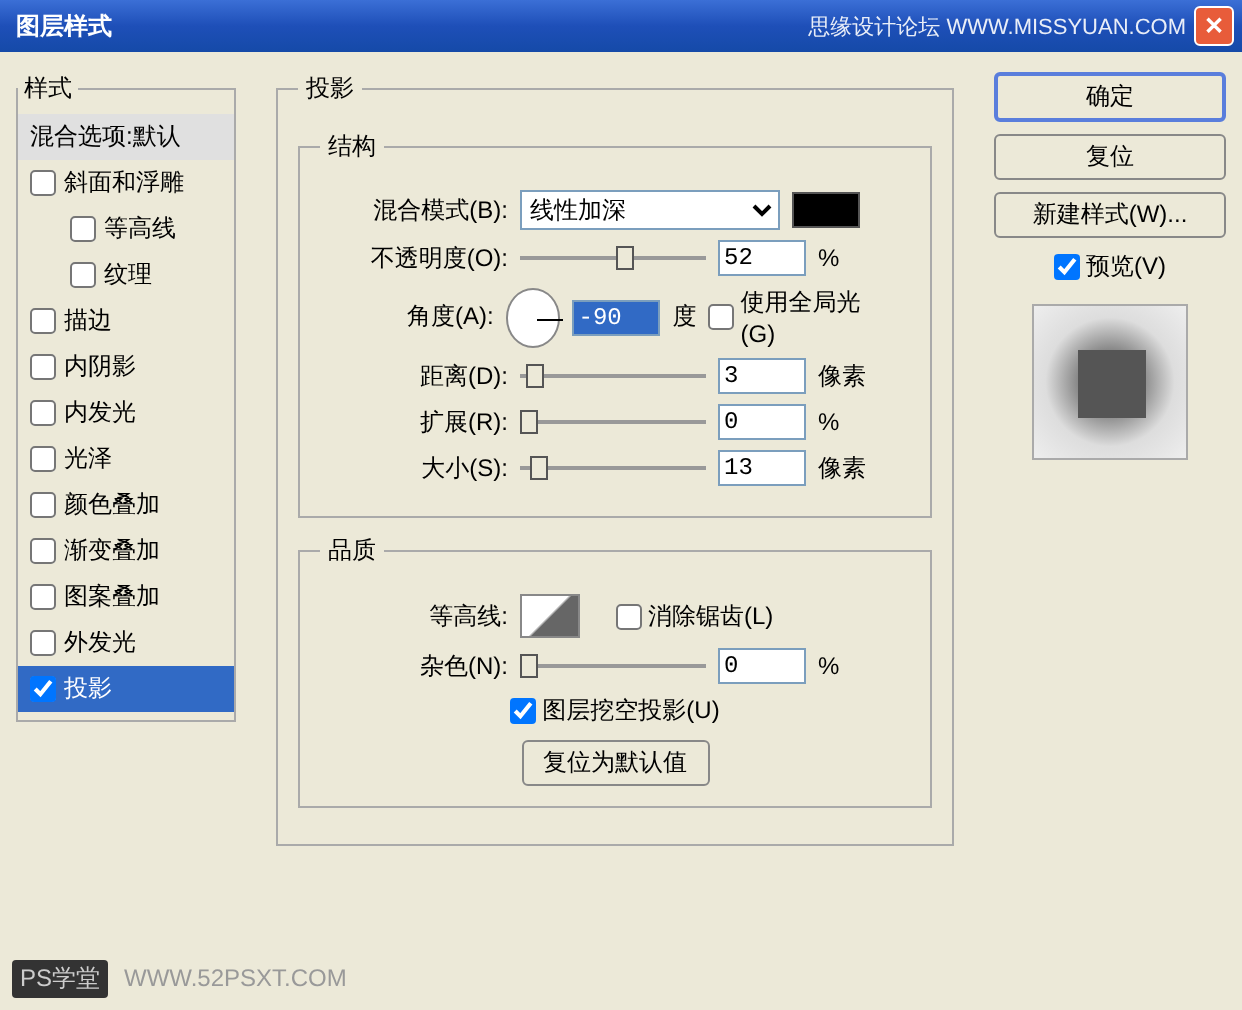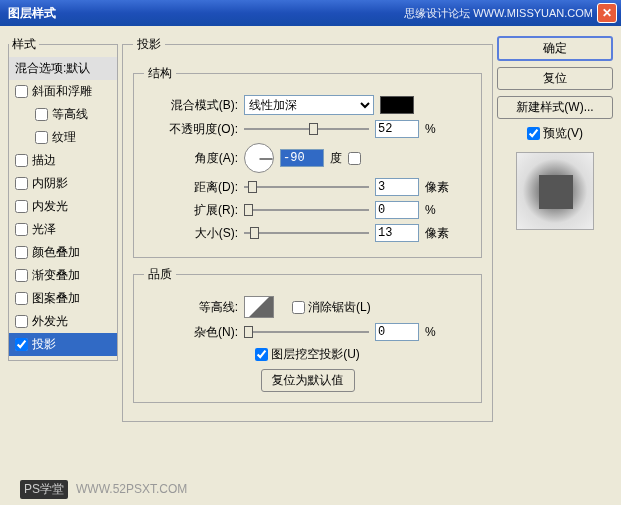--- a/index.html
+++ b/index.html
@@ -1,21 +1,21 @@
 <!DOCTYPE html>
 <html><head>
 <meta charset="utf-8">
 <style>
 * { box-sizing: border-box; margin: 0; padding: 0; font-family: "Microsoft YaHei", SimSun, sans-serif; font-size: 12px; }
 body { background: #ece9d8; width: 621px; height: 505px; overflow: hidden; }
 .titlebar { background: linear-gradient(to bottom, #3b6fd6 0%, #1e4fb8 50%, #154aa8 100%); height: 26px; display: flex; align-items: center; padding: 12px 4px; color: #fff; }
 .titlebar-title { font-weight: bold; flex: 1; padding-left: 4px; }
 .titlebar-brand { font-size: 11px; opacity: .9; margin-right: 4px; }
 .close-btn { width: 20px; height: 20px; background: #e85c3a; border: 1px solid #fff; border-radius: 3px; color: #fff; display: flex; align-items: center; justify-content: center; font-weight: bold; cursor: pointer; }
-.body { display: flex; padding: 10px 8px 6px 8px; gap: 4px; height: calc(100% - 52px); background: #ece9d8; }
+.body { display: flex; padding: 10px 8px 6px 8px; gap: 20px; height: calc(100% - 52px); background: #ece9d8; }
 .sidebar { width: 110px; }
 .sidebar fieldset { border: 1px solid #aaa; padding: 4px 0 4px 0; }
 .sidebar legend { font-size: 12px; padding: 0 3px; }
 .styles-list { list-style: none; }
 .styles-list li { padding: 3px 4px 3px 6px; display: flex; align-items: center; gap: 4px; cursor: pointer; }
 .styles-list li.blend { background: #e0e0e0; }
 .styles-list li.sub { padding-left: 26px; }
 .styles-list li.selected { background: #316ac5; color: #fff; }
 .styles-list input[type=checkbox] { width: 13px; height: 13px; }
 .center { flex: 1; }
@@ -36,21 +36,21 @@
 .angle-dial::after { content: ""; position: absolute; width: 1px; height: 13px; background: #000; left: 14px; top: 2px; transform-origin: bottom; transform: rotate(90deg); }
 .contour-swatch { width: 30px; height: 22px; border: 1px solid #888; background: linear-gradient(135deg, #fff 0%, #fff 48%, #666 52%, #666 100%); }
 .btn-row { display: flex; justify-content: center; gap: 10px; margin-top: 6px; }
 .btn { border: 1px solid #888; background: #ece9d8; padding: 2px 10px; border-radius: 3px; cursor: pointer; min-width: 90px; text-align: center; }
 .right { width: 116px; display: flex; flex-direction: column; gap: 4px; }
 .right .btn { width: 100%; margin-bottom: 2px; }
 .preview-box { width: 78px; height: 78px; background: radial-gradient(circle at center, #888 0%, #888 30%, #ddd 60%, #eee 100%); border: 1px solid #aaa; margin: 6px auto 0; position: relative; }
 .preview-box::after { content:""; position:absolute; left:22px; top:22px; width:34px; height:34px; background:#555; }
 .chk-label { display: flex; align-items: center; gap: 3px; }
 .ok-btn { border: 2px solid #5a7edc; }
-.footer { height: 20px; padding-left: 20px; display:flex; align-items:center; gap:8px; font-size:10px; color:#999; }
+.footer { height: 20px; padding-left: 6px; display:flex; align-items:center; gap:8px; font-size:10px; color:#999; }
 .footer .tag { background:#333; color:#ccc; padding:1px 4px; border-radius:2px; }
 </style>
 </head>
 <body>
 
 <div class="titlebar">
   <span class="titlebar-title">图层样式</span>
   <span class="titlebar-brand">思缘设计论坛  WWW.MISSYUAN.COM</span>
   <div class="close-btn">✕</div>
 </div>
@@ -136,20 +136,21 @@
           <span class="unit">%</span>
         </div>
 
         <div class="row">
           <span class="row-label">角度(A):</span>
           <div class="angle-dial"></div>
           <input class="num-input sel" value="-90" style="">
           <span>度</span>
           <label class="chk-label">
               <input type="checkbox" style=""> 
+              <span>使用全局光(G)</span>
             </label>
         </div>
 
         <div class="row">
           <span class="row-label">距离(D):</span>
           <div class="slider">
               <div class="slider-track"></div>
               <div class="slider-thumb" style="left:3%"></div>
             </div>
           <input class="num-input" value="3" style="">

